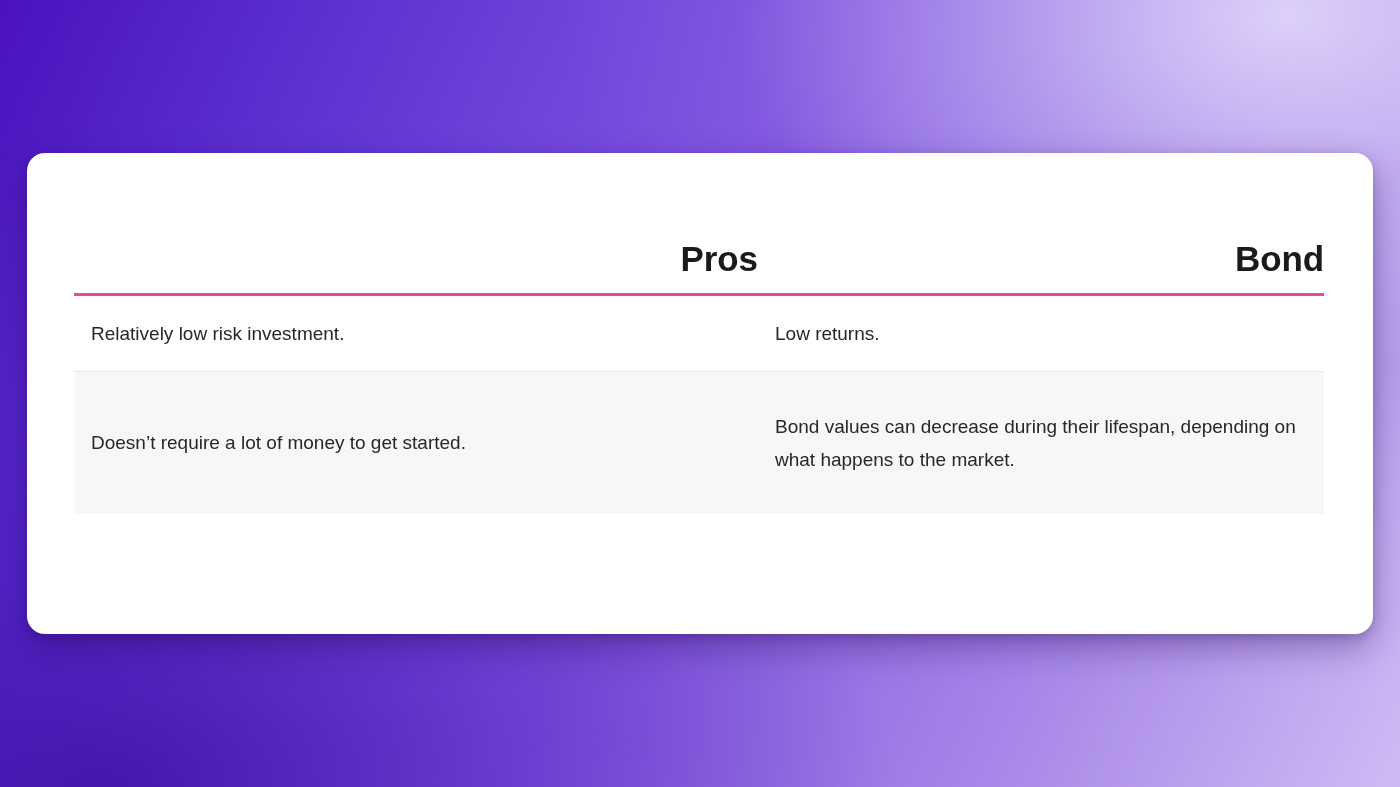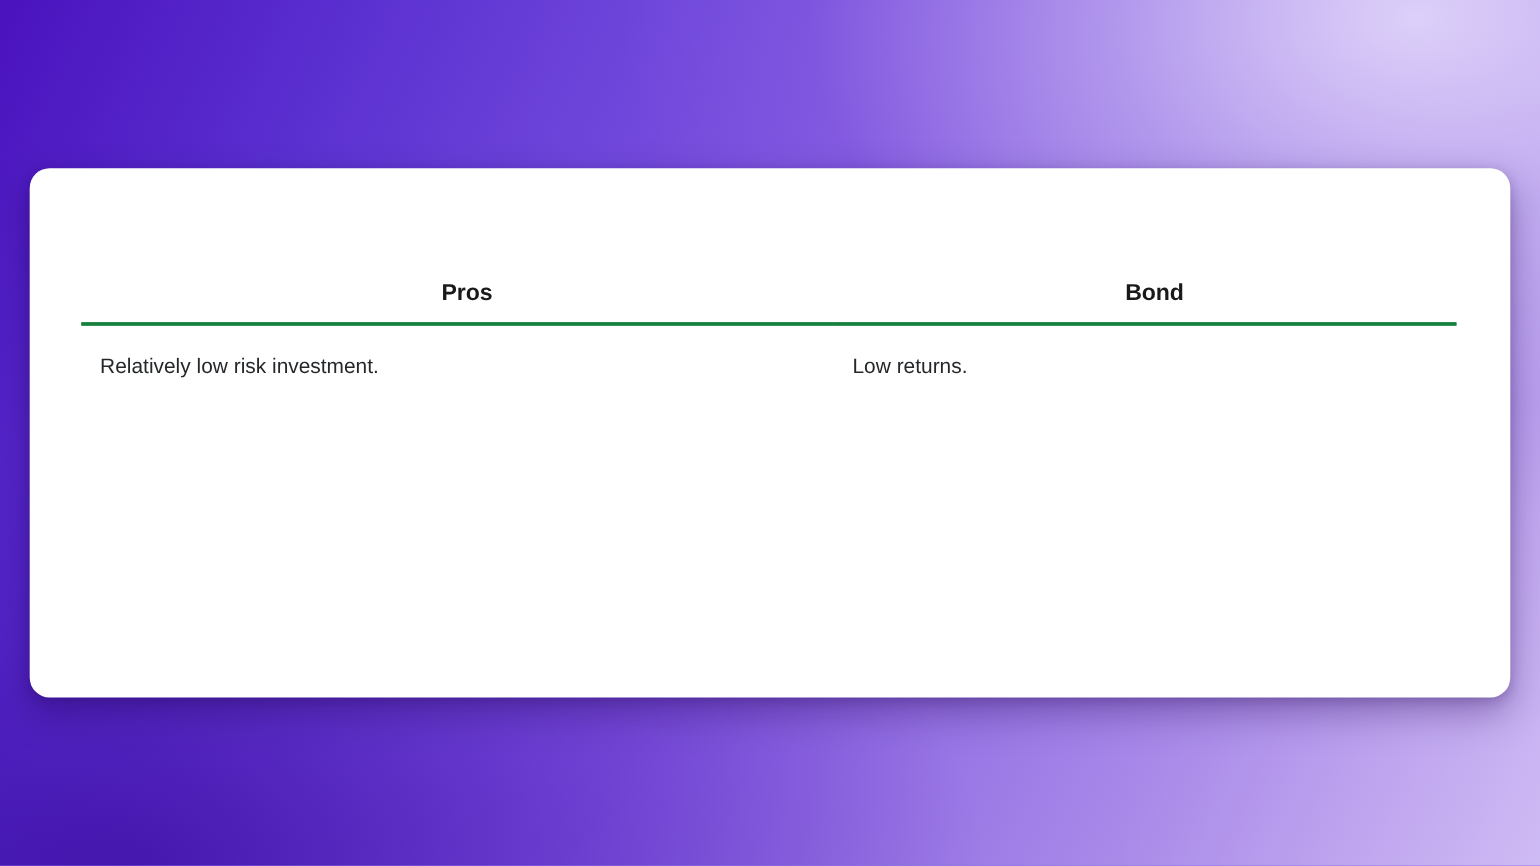--- a/index.html
+++ b/index.html
@@ -59,28 +59,28 @@
   table.prostable {
     width: 100%;
     border-collapse: collapse;
     table-layout: fixed;
   }
 
   table.prostable col.c1 { width: 54.72%; }  
   table.prostable col.c2 { width: 45.28%; }
 
   table.prostable thead th {
-    text-align: center;
-    font-size: 21px;
+    text-align: right;
+    font-size: 35px;
     font-weight: bold;
     color: #1a1a1a;
     letter-spacing: -0.1px;
     padding: 0 0 14px 0;
     vertical-align: bottom;
-    border-bottom: 3px solid #15803d;
+    border-bottom: 3px solid #ec4899;
     height: 141px;
   }
   table.prostable thead th .th-inner { display: block; padding-left: 17px; }
 
   table.prostable tbody td {
     font-size: 19px;
     line-height: 33px;
     color: #25282a;
     vertical-align: middle;
     padding: 16px 18px 16px 17px;
@@ -116,17 +116,21 @@
           <th>
             <span class="th-inner">Bond</span>
           </th>
         </tr>
       </thead>
       <tbody>
         <tr class="row-odd">
           <td>Relatively low risk investment.</td>
           <td>Low returns.</td>
         </tr>
+        <tr class="row-even">
+          <td>Doesn’t require a lot of money to get started.</td>
+          <td>Bond values can decrease during their lifespan, depending on what happens to the market.</td>
+        </tr>
       </tbody>
     </table>
   </div>
 
 </div>
 
 </body></html>

